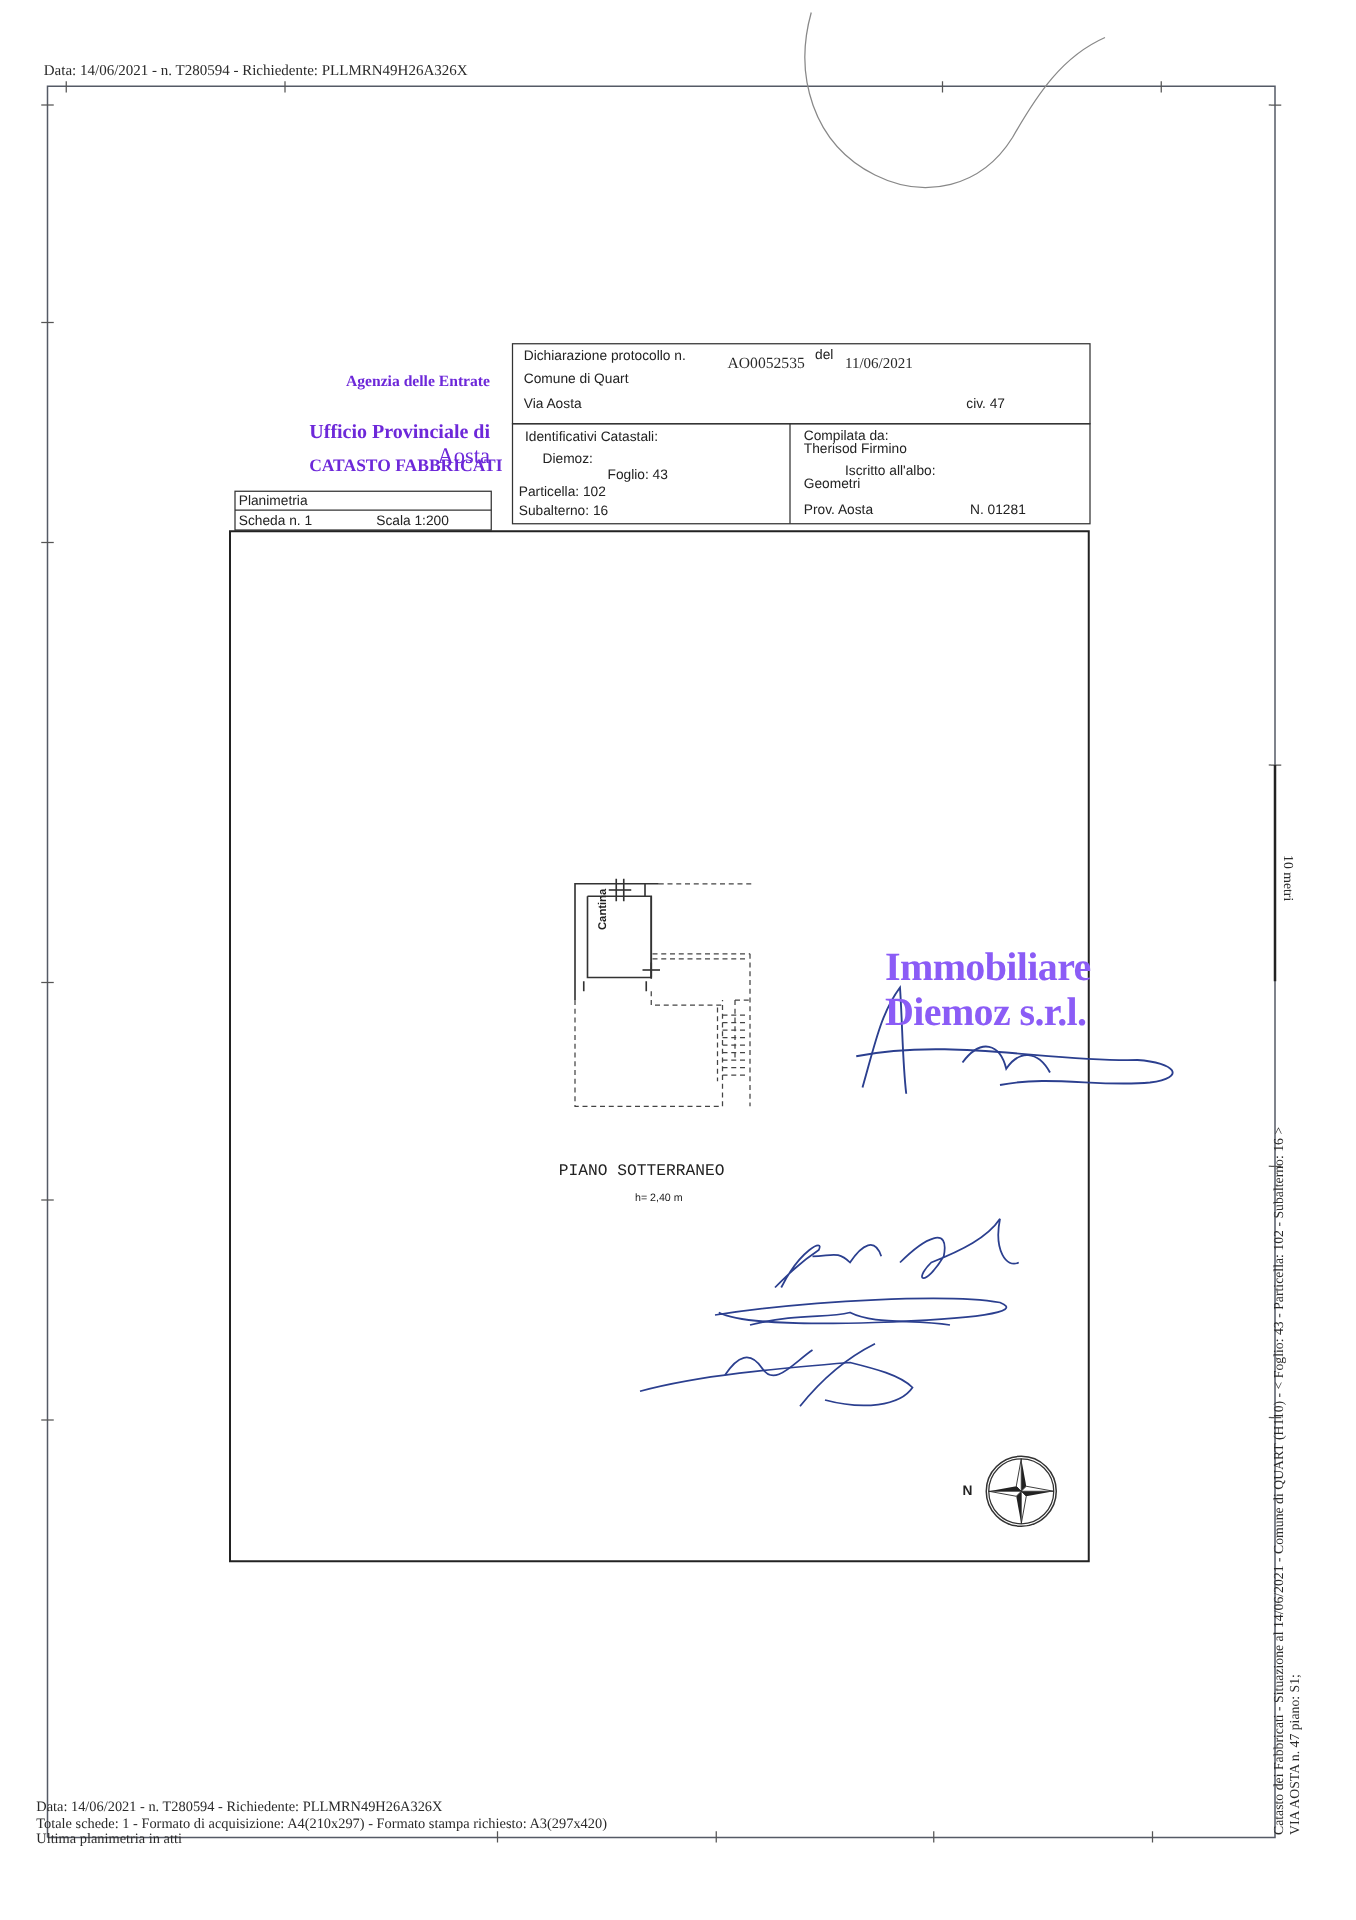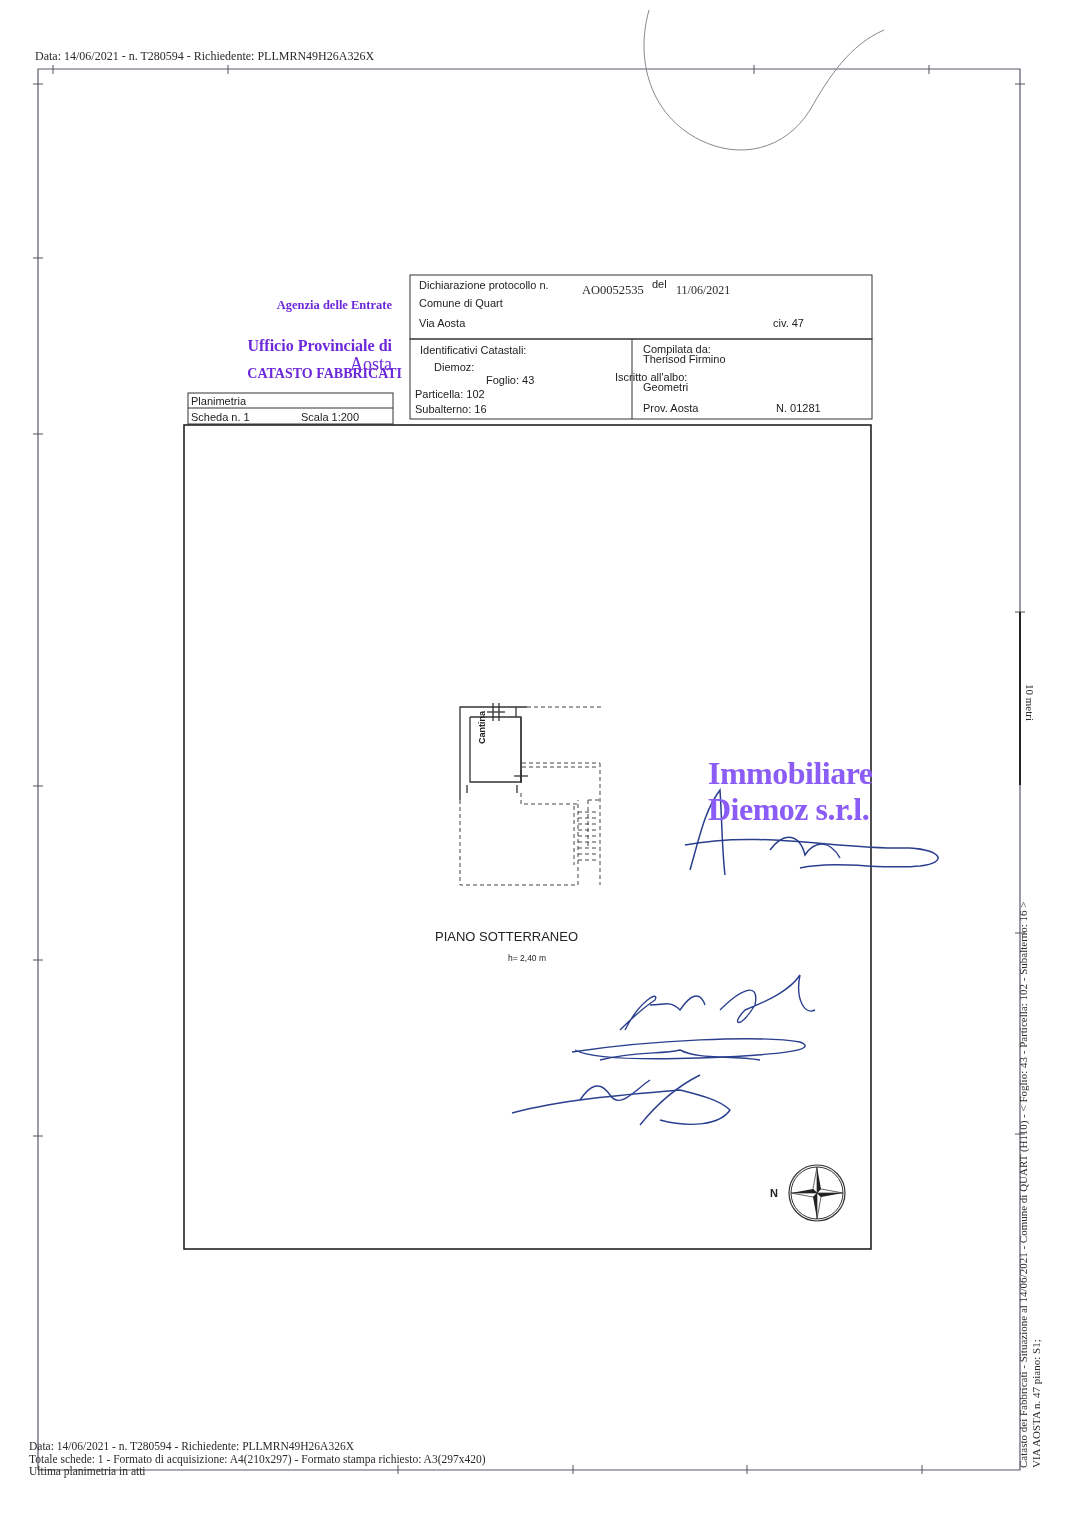--- a/index.html
+++ b/index.html
@@ -139,31 +139,31 @@
 <div class="abs mono" style="left:773px; top:317px;">civ. 47</div>
 
 <div class="abs mono" style="left:420px; top:344px;">Identificativi Catastali:</div>
 <div class="abs mono" style="left:434px; top:361px;">Diemoz:</div>
 <div class="abs mono" style="left:439px; top:374px;margin-left:47px;">Foglio: 43</div>
 <div class="abs mono" style="left:415px; top:388px;">Particella: 102</div>
 <div class="abs mono" style="left:415px; top:403px;">Subalterno: 16</div>
 
 <div class="abs mono" style="left:643px; top:343px;">Compilata da:</div>
 <div class="abs mono" style="left:643px; top:353px;">Therisod Firmino</div>
-<div class="abs mono" style="left:615px; top:371px;">Iscritto all'albo:</div>
+<div class="abs mono" style="left:676px; top:371px;">Iscritto all'albo:</div>
 <div class="abs mono" style="left:643px; top:381px;">Geometri</div>
 <div class="abs mono" style="left:643px; top:402px;">Prov. Aosta</div>
 <div class="abs mono" style="left:776px; top:402px;">N. 01281</div>
 
 <div class="abs mono" style="left:191px; top:395px;">Planimetria</div>
 <div class="abs mono" style="left:191px; top:411px;">Scheda n. 1</div>
 <div class="abs mono" style="left:301px; top:411px;">Scala 1:200</div>
 
 <div class="abs sans" style="left:477px; top:744px; font-size:9px; font-weight:bold; transform:rotate(-90deg); transform-origin:left top;">Cantina</div>
-<div class="abs sans" style="left:435px; top:929px; font-size:13px;">PIANO SOTTERRANEO</div>
+<div class="abs sans" style="left:447px; top:929px; font-size:13px;font-family:Liberation Mono, monospace;">PIANO SOTTERRANEO</div>
 <div class="abs sans" style="left:508px; top:953px; font-size:8.5px;text-align:center;">h= 2,40 m</div>
 <div class="abs sans" style="left:770px; top:1187px; font-size:11px; font-weight:bold;">N</div>
 
 <div class="abs" style="left:708px; top:755px; font-family:'Liberation Serif', serif; font-weight:bold; font-size:32px; color:#8b5cf6; line-height:36px; letter-spacing:-0.5px;">
   <div>Immobiliare</div>
   <div>Diemoz s.r.l.</div>
 </div>
 
 <div class="abs serif-txt" style="left:1036px; top:684px; font-size:11px; transform:rotate(90deg); transform-origin:left top; white-space:nowrap;">10 metri</div>
 <div class="abs serif-txt" style="left:1017px; top:1468px; font-size:11px; transform:rotate(-90deg); transform-origin:left top; white-space:nowrap; line-height:13px;">

